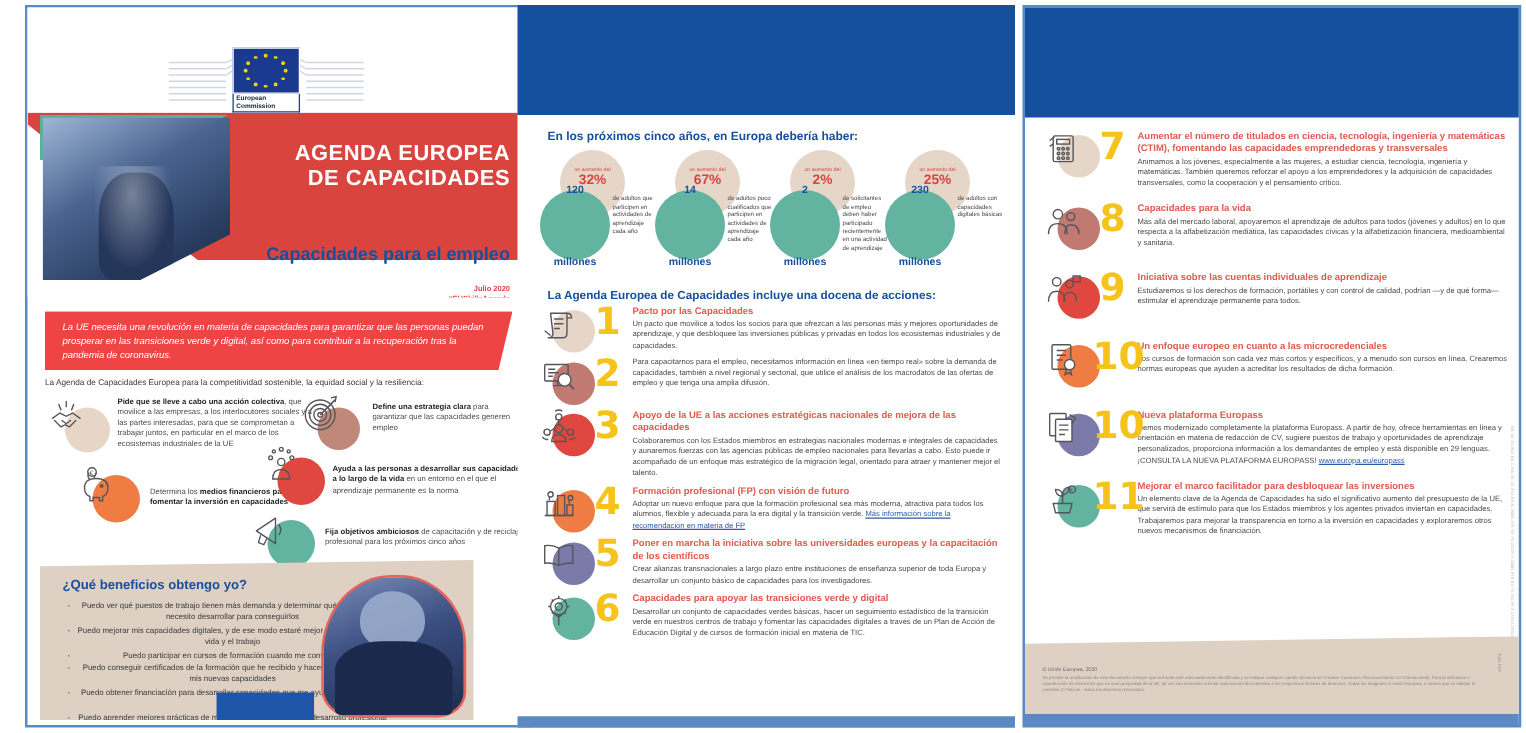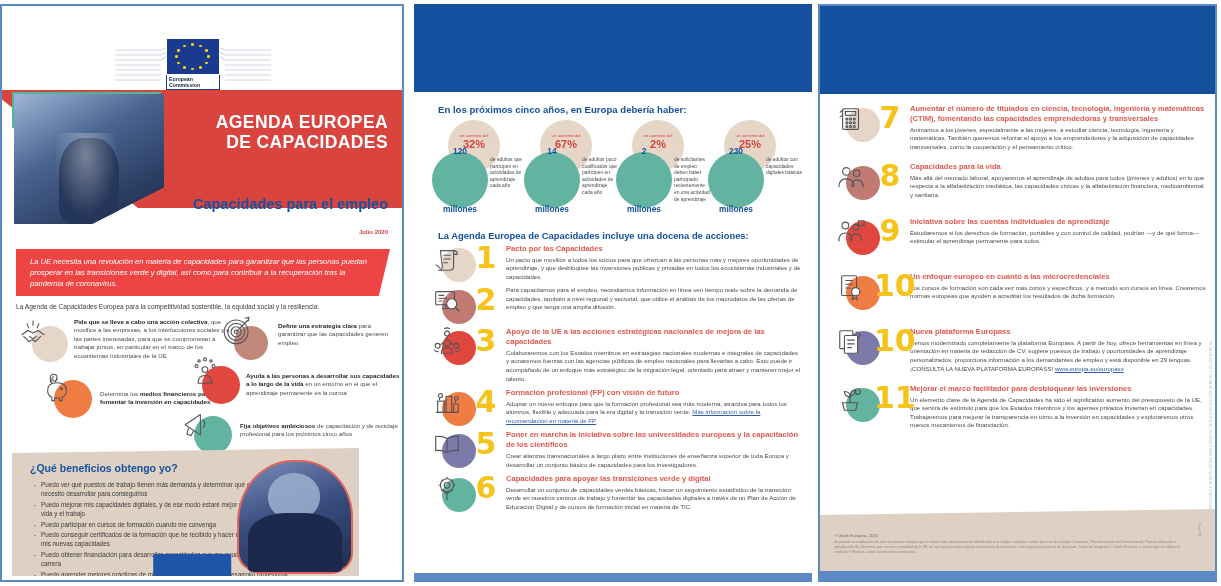--- a/index.html
+++ b/index.html
@@ -2,21 +2,21 @@
 <html><head>
 <meta charset="utf-8">
 <style>
   html,body{margin:0;padding:0;background:#ffffff;}
   body{width:1221px;height:586px;font-family:"Liberation Sans",sans-serif;overflow:hidden;}
   .page{position:relative;width:1221px;height:586px;background:#fff;}
 
   
   .panel{position:absolute;top:4px;height:578px;background:#fff;
          border:2px solid #5b89c4;box-sizing:border-box;}
-  .panel-left{left:0;width:404px;}
+  .panel-left{left:20px;width:404px;}
   .panel-mid{left:414px;width:398px;border:none;}
   .panel-right{left:818px;width:399px;}
 
   .mid-inner{position:absolute;inset:0;border:2px solid #5b89c4;border-left:none;border-right:none;box-sizing:border-box;}
 
   .blue-header{position:absolute;left:0;right:0;top:0;height:88px;background:#14509e;}
   .panel-mid .blue-header{left:0;width:100%;}
   .blue-footer{position:absolute;left:0;right:0;bottom:0;height:9px;background:#5b89c4;}
 
   
@@ -55,21 +55,21 @@
   .lead{position:absolute;left:14px;top:296px;width:374px;font-size:6.6px;color:#3a3a3a;line-height:9px;}
 
   .pillars{position:absolute;left:8px;top:308px;width:390px;height:132px;}
   .pill{position:absolute;}
   .pill .blob{position:absolute;border-radius:50%;}
   .pill .ico{position:absolute;width:34px;height:34px;}
   .pill .txt{position:absolute;font-size:6.2px;line-height:8.4px;color:#4a4a4a;}
   .pill .txt b{color:#1f1f1f;}
 
   .benefits{position:absolute;left:10px;top:442px;width:347px;height:128px;background:#ded0c3;
-     clip-path:polygon(0 5px,100% 0,100% 100%,0 100%);}
+     clip-path:polygon(0 5px,100% 0,100% 100%,0 100%);text-align:center;}
   .benefits h3{margin:0;position:absolute;left:18px;top:14px;font-size:10.5px;color:#14509e;}
   .benefits ul{position:absolute;left:14px;top:32px;width:255px;margin:0;padding:0 0 0 10px;
      list-style:none;font-size:6.3px;line-height:9.4px;color:#3a3a3a;}
   .benefits li{margin-bottom:1px;position:relative;padding-left:5px;}
   .benefits li:before{content:"-";position:absolute;left:-2px;top:0;}
   .portrait{position:absolute;right:6px;bottom:2px;width:112px;height:110px;
      background:linear-gradient(160deg,#7b8dba 0%,#3a4e80 45%,#1d2c4e 100%);
      border:2.5px solid #e2645c;border-radius:48% 46% 20% 22%/55% 50% 18% 20%;}
   .portrait .face{position:absolute;left:26%;top:10%;width:46%;height:42%;border-radius:50% 50% 45% 45%;
      background:#9fb0d0;opacity:.85;}

